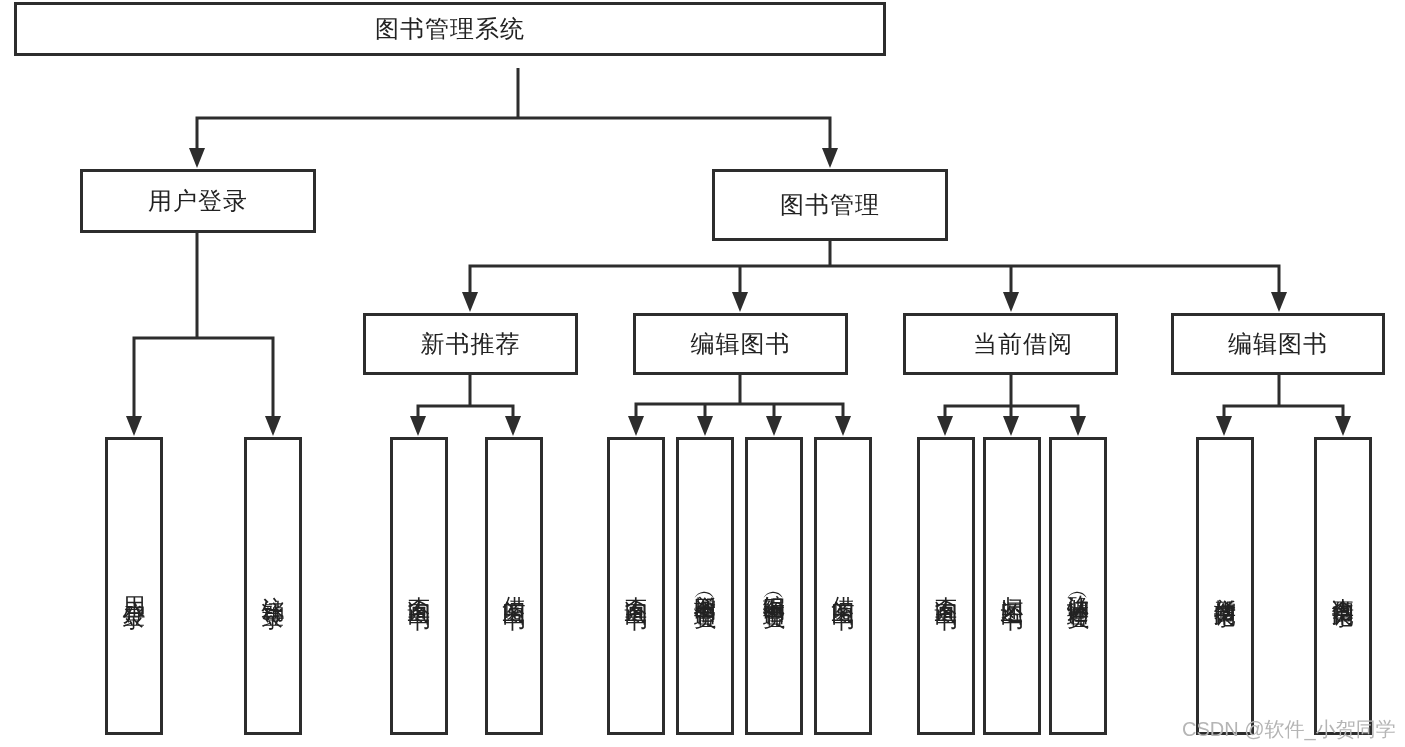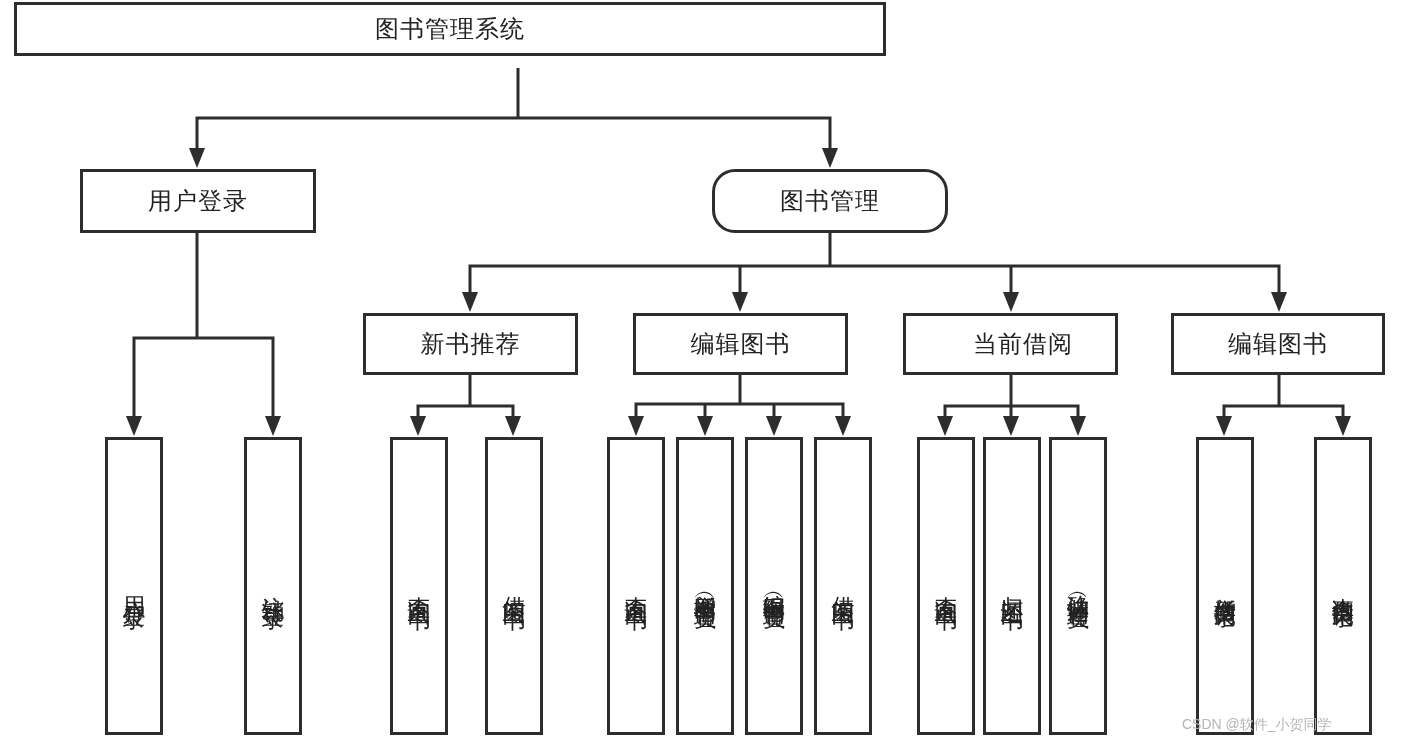--- a/index.html
+++ b/index.html
@@ -36,21 +36,21 @@
   .vbox {
     writing-mode: vertical-rl;
     letter-spacing: 4px;
     line-height: 1.0;
     font-size: 23px;
     padding: 4px 0;
   }
   
   #root      { left: 14px;   top: 2px;  width: 872px; height: 54px; }
   #n-user    { left: 80px;   top: 169px; width: 236px;  height: 64px; }
-  #n-mgmt    { left: 712px;  top: 169px; width: 236px;  height: 64px; border-radius: 23px; }
+  #n-mgmt    { left: 712px;  top: 169px; width: 236px;  height: 72px; }
   #n-newbook { left: 363px;  top: 313px; width: 215px;  height: 62px; }
   #n-borrow  { left: 633px;  top: 313px; width: 215px;  height: 62px; }
   #n-current { left: 903px;  top: 313px; width: 215px;  height: 62px; padding-left: 25px; }
   #n-record  { left: 1171px; top: 313px; width: 214px;  height: 62px; }
   
   .leaf { top: 437px; width: 58px; height: 298px; }
   #lf-1  { left: 105px; }
   #lf-2  { left: 244px; }
   #lf-3  { left: 390px; }
   #lf-4  { left: 485px; }
@@ -61,21 +61,21 @@
   #lf-9  { left: 917px; }
   #lf-10 { left: 983px; }
   #lf-11 { left: 1049px; }
   #lf-12 { left: 1196px; }
   #lf-13 { left: 1314px; }
   .tight { letter-spacing: 2px; font-size: 22px; }
   #watermark {
     position: absolute;
     left: 1182px;
     top: 716px;
-    font-size: 14px;
+    font-size: 20px;
     color: #b5b5b5;
     white-space: nowrap;
     z-index: 3;
   }
 </style>
 </head>
 <body>
 
 <div id="canvas">
 

